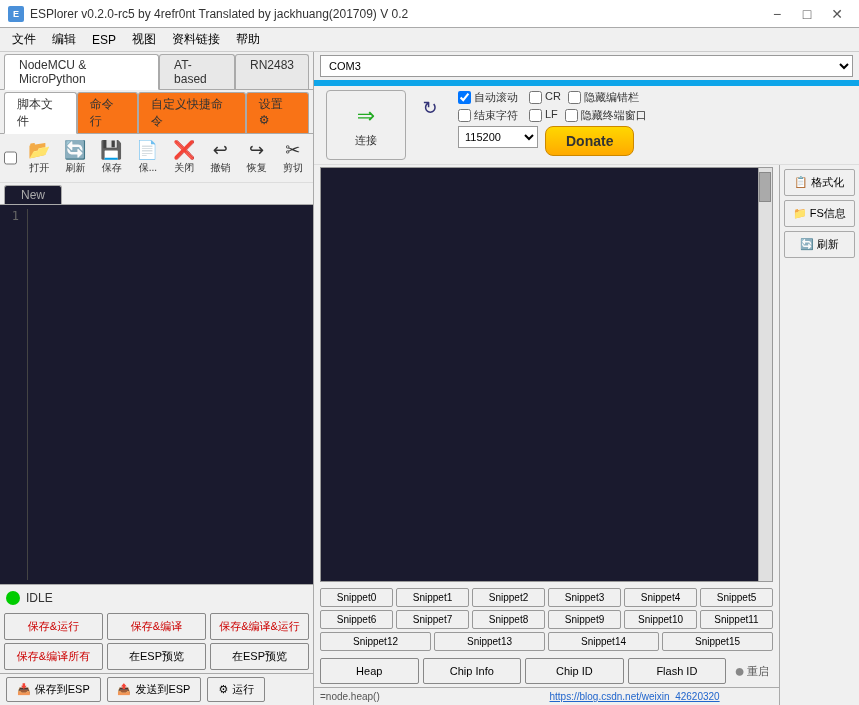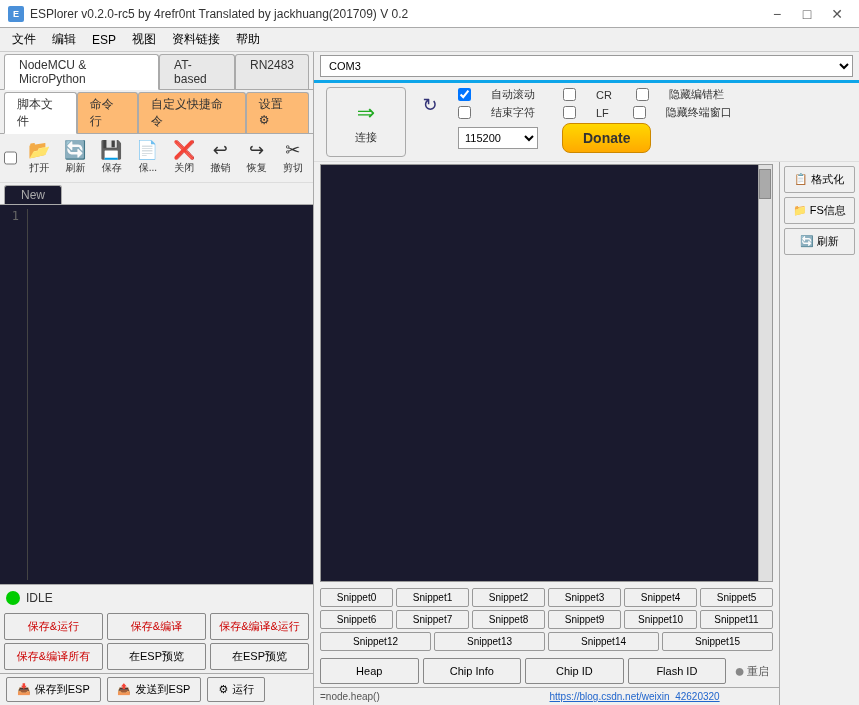--- a/index.html
+++ b/index.html
@@ -106,21 +106,21 @@
     .sub-tabs-row {
       display: flex;
       background: #f0f0f0;
       border-bottom: 1px solid #aaa;
       padding: 2px 4px 0 4px;
     }
     .sub-tab {
       padding: 3px 12px;
       border: 1px solid #aaa;
       border-bottom: none;
-      background: #fdba74;
+      background: #f97316;
       cursor: pointer;
       font-size: 12px;
       border-radius: 3px 3px 0 0;
       color: #333;
     }
     .sub-tab.active {
       background: #fff;
       border-bottom: 1px solid #fff;
       margin-bottom: -1px;
       z-index: 1;
@@ -272,21 +272,21 @@
       background: #f0f0f0;
       display: flex;
       flex-direction: column;
     }
 
     
     .right-top-bar {
       display: flex;
       align-items: flex-start;
       padding: 3px 6px;
-      border-bottom: 3px solid #0ea5e9;
+      border-bottom: 6px solid #0ea5e9;
       gap: 4px;
     }
     .com-select {
       flex: 1;
       height: 22px;
       background: white;
       border: 1px solid #999;
       font-size: 11px;
       padding: 0 4px;
     }
@@ -335,21 +335,21 @@
       cursor: pointer; font-size: 18px; color: #337;
     }
 
     .checkboxes-area {
       display: flex;
       flex-direction: column;
       gap: 3px;
       margin-left: 4px;
     }
     .cb-row {
-      display: flex; align-items: center; gap: 20px;
+      display: flex; gap: 3px;
     }
     .cb-label { font-size: 11px; color: #333; }
 
     .baud-select {
       height: 22px;
       border: 1px solid #999;
       background: white;
       font-size: 11px;
       padding: 0 2px;
       width: 80px;

